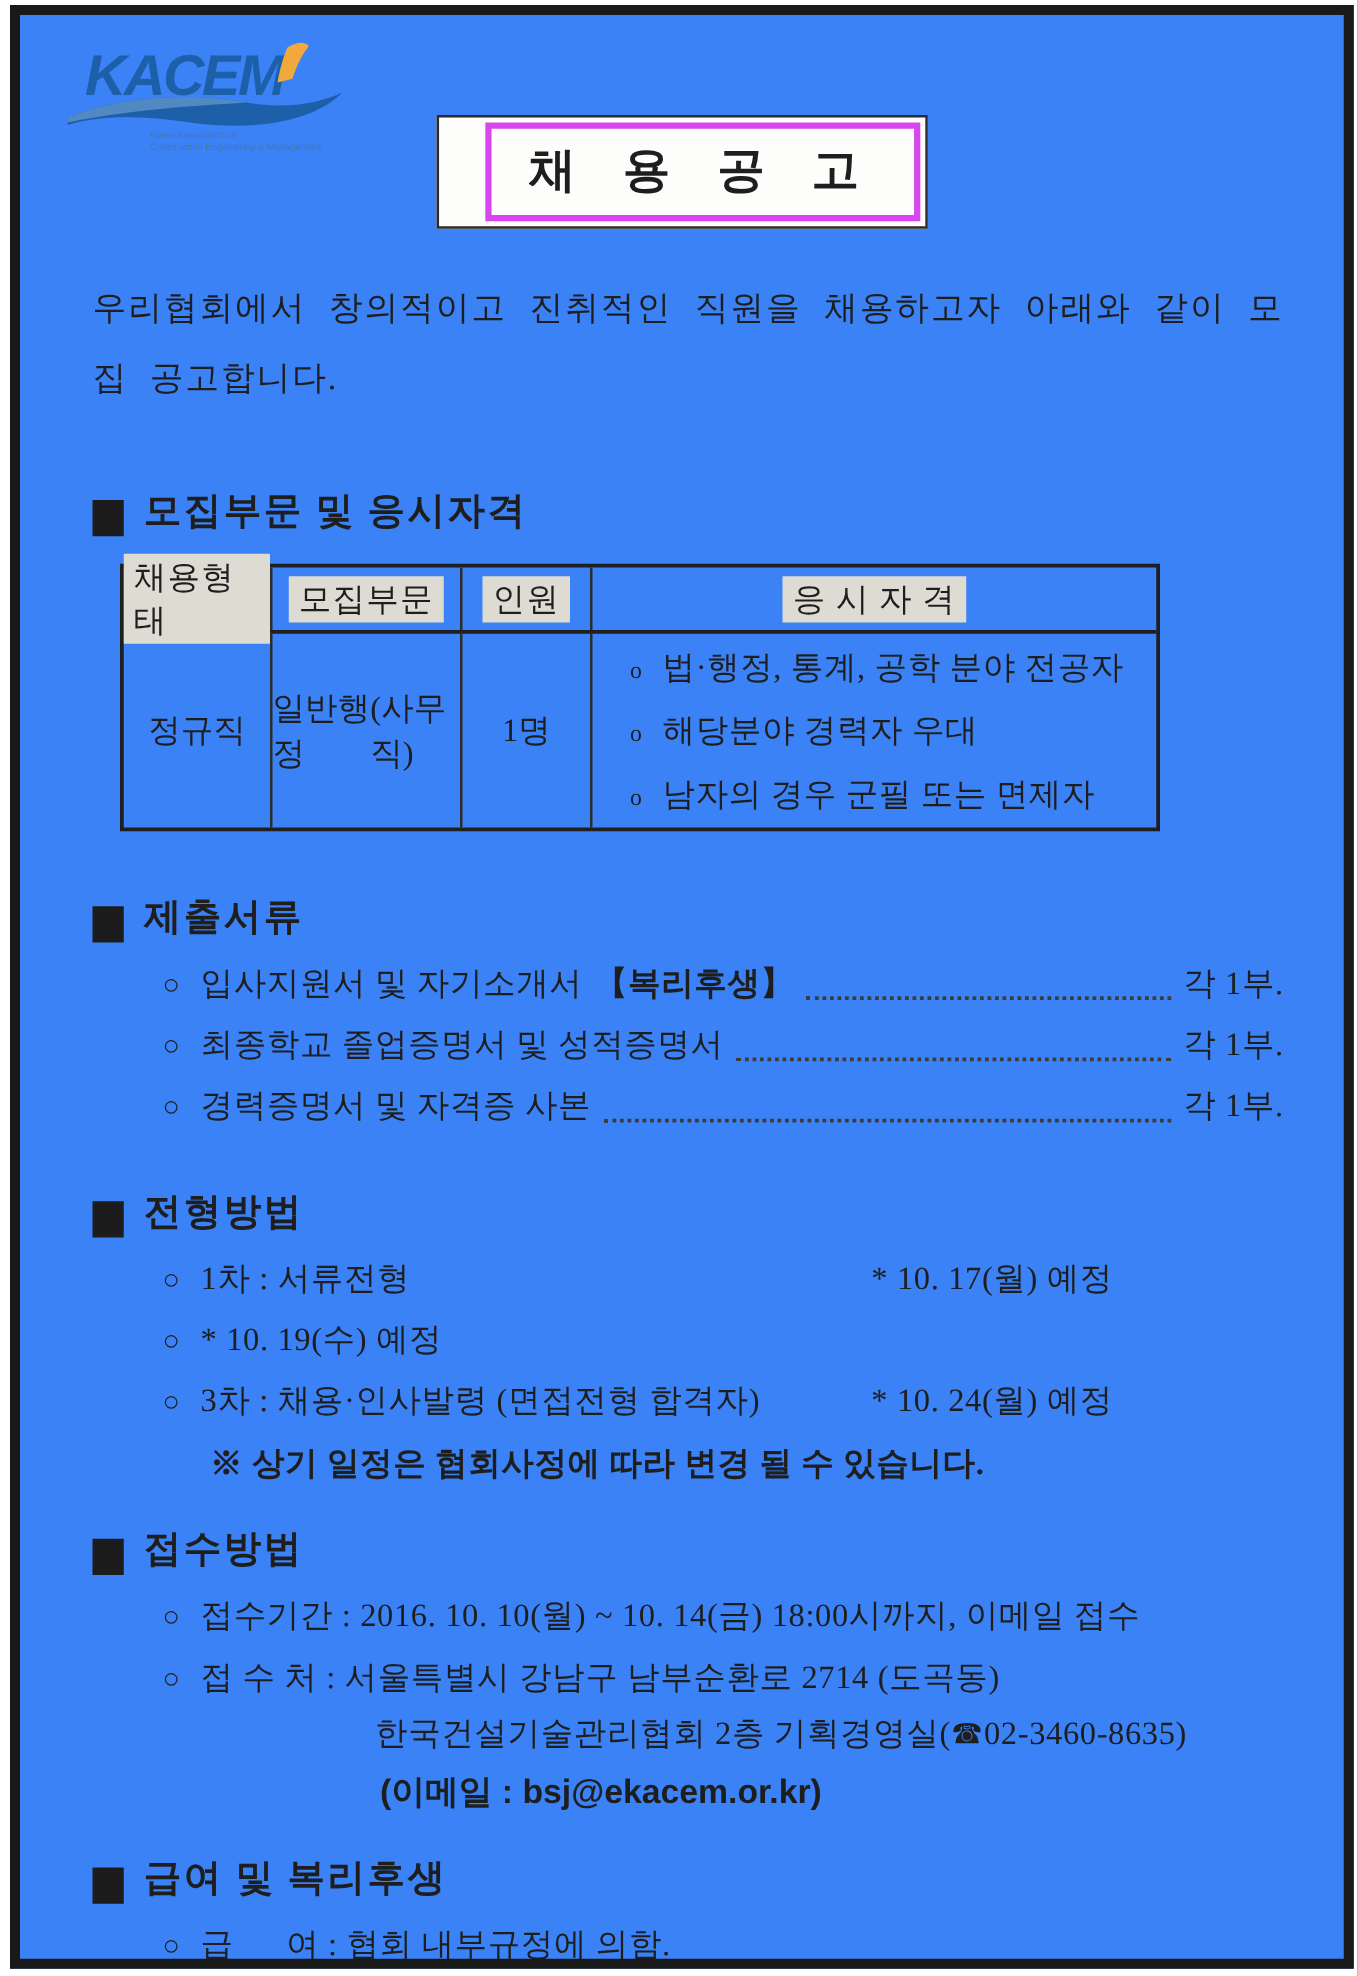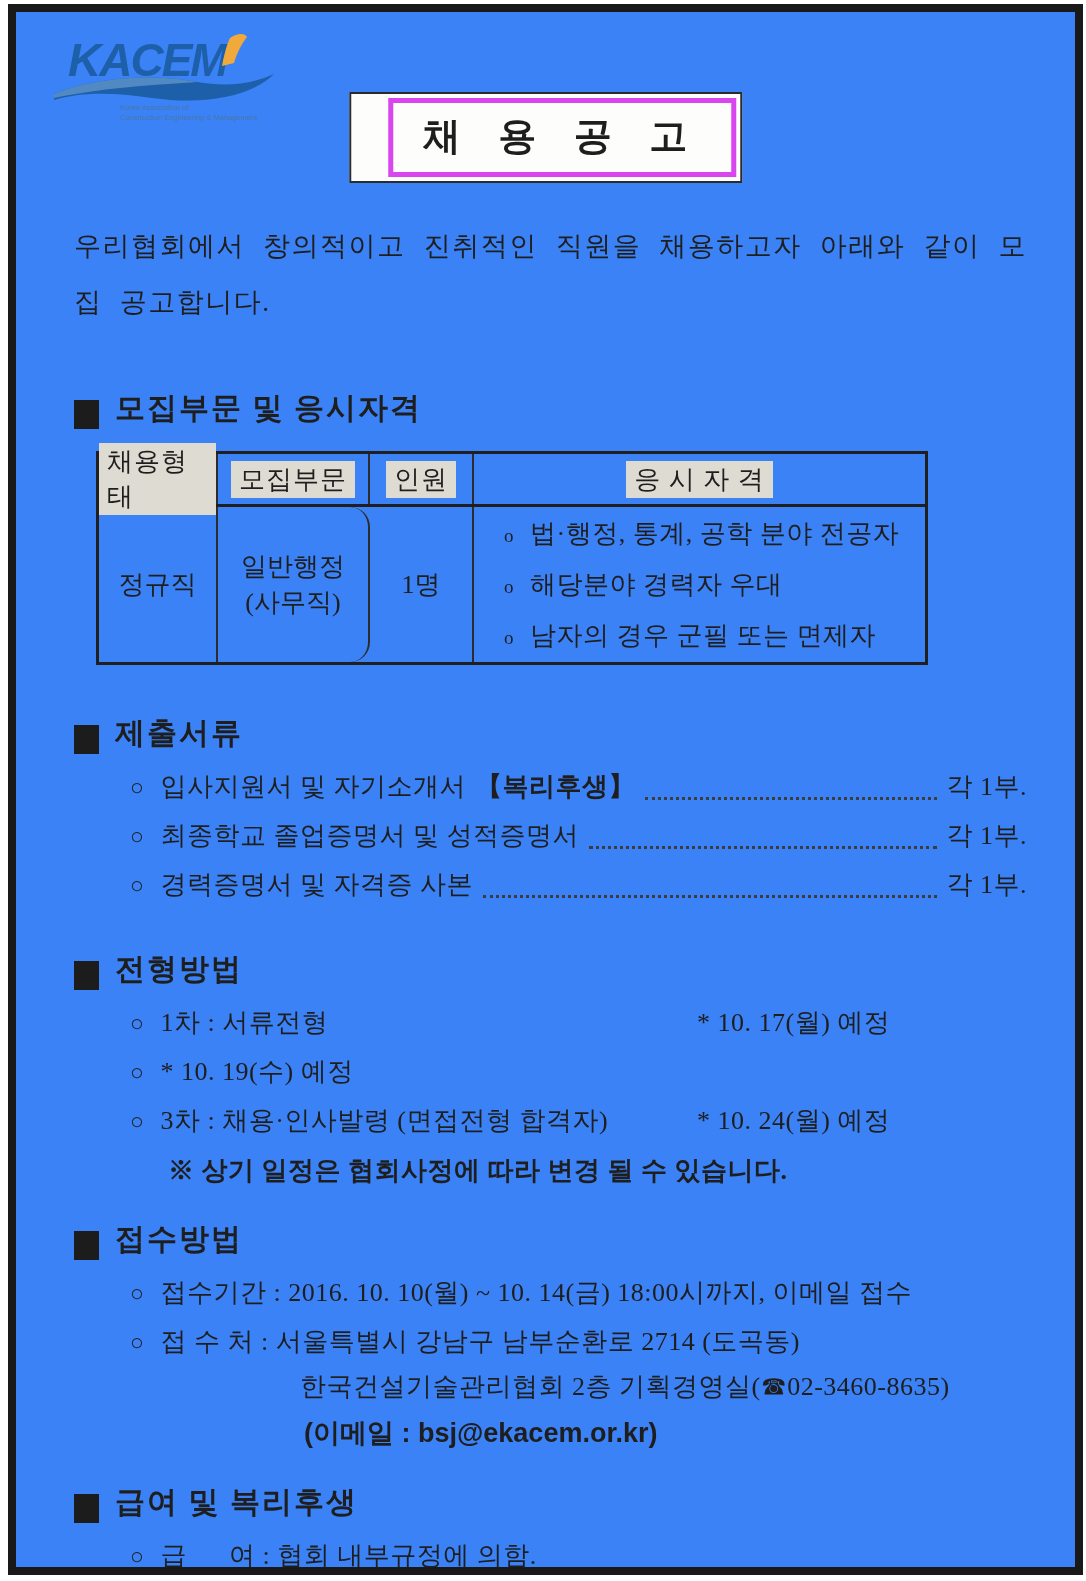--- a/index.html
+++ b/index.html
@@ -55,21 +55,21 @@
   .trow.head{border-bottom:3px solid #1f1f1f;}
   .tcell{
     border-right:2px solid #2c2c2c;
     display:flex;align-items:center;justify-content:center;
     font-size:26px;box-sizing:border-box;
   }
   .tcell:last-child{border-right:none;}
   .head .tcell{height:50px;}
   .head .hl{background:#dedcd2;padding:1px 8px;letter-spacing:1px;}
   .bodyrow .tcell{height:155px;}
-  .cell-part{flex-direction:column;line-height:36px;border-radius:20px;}
+  .cell-part{flex-direction:row;line-height:36px;}
   .cell-qual{
     flex-direction:column;align-items:flex-start;justify-content:center;
     padding-left:30px;gap:16px;
   }
   .qline{display:flex;align-items:baseline;font-size:26px;letter-spacing:0.5px;}
   .qline .ob{font-size:19px;margin-right:16px;}
 
   
   .items{margin-top:12px;}
   .item{

